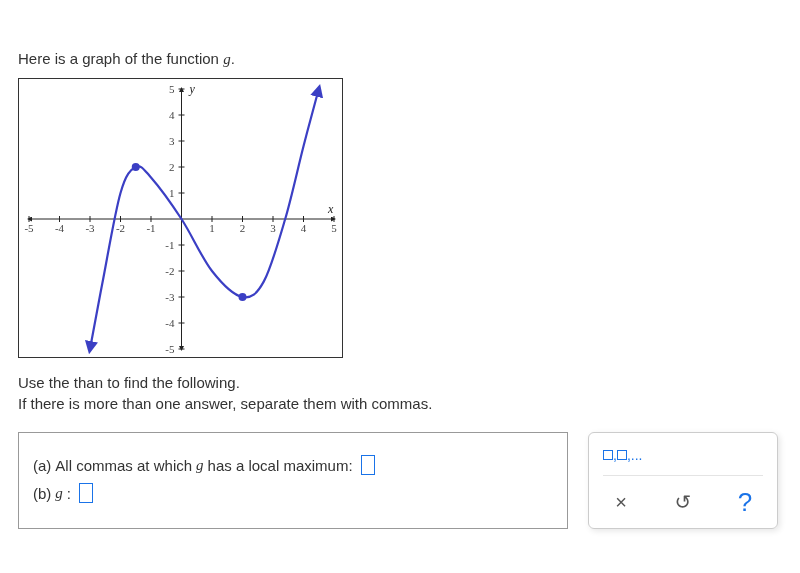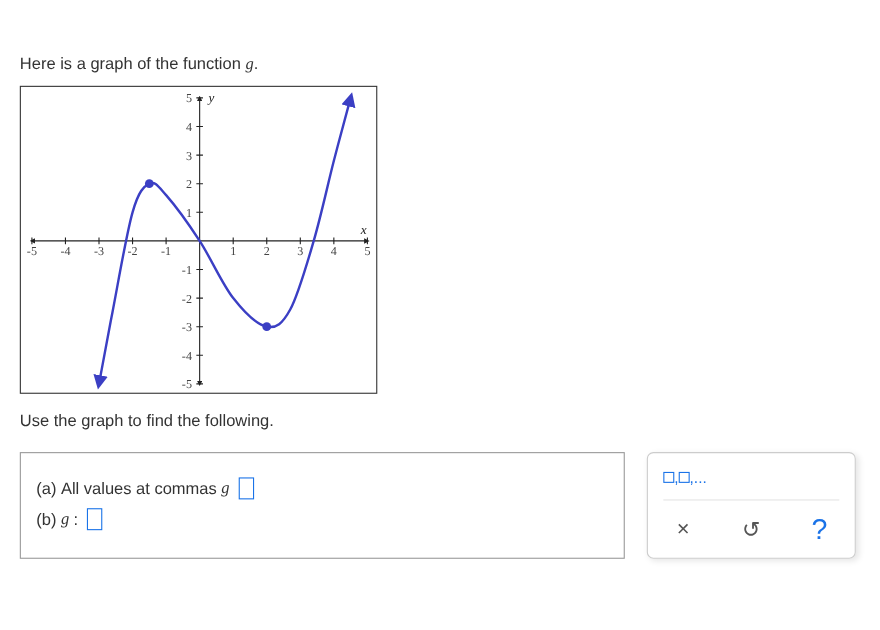--- a/index.html
+++ b/index.html
@@ -140,29 +140,31 @@
       <text x="155.5" y="14" text-anchor="end" class="tick-label">5</text>
       <text x="309" y="134" class="axis-label">x</text>
       <text x="170.5" y="14" class="axis-label">y</text>
       <path d="M 71 270 C 73.03333333333333 259.1666666666667 78.11666666666667 231 83.2 205 C 88.28333333333333 179 95.90833333333333 133.5 101.5 114 C 107.09166666666667 94.5 111.66666666666667 90.6 116.75 88 C 121.83333333333333 85.4 124.375 89.73333333333333 132 98.4 C 139.625 107.06666666666668 152.33333333333334 124.4 162.5 140 C 172.66666666666666 155.6 182.83333333333334 179 193 192 C 203.16666666666666 205 214.85833333333332 216.26666666666665 223.5 218 C 232.14166666666668 219.73333333333335 237.73333333333335 215.4 244.85000000000002 202.4 C 251.9666666666667 189.4 259.59166666666664 162.53333333333333 266.2 140 C 272.80833333333334 117.46666666666667 278.9083333333333 88.86666666666667 284.5 67.2 C 290.0916666666667 45.53333333333333 297.2083333333333 19.53333333333333 299.75 10" stroke="#3b3fc4" stroke-width="2.2" fill="none" marker-start="url(#arr)" marker-end="url(#arr)"></path>
       <circle cx="116.75" cy="88" r="4" fill="#3b3fc4"></circle>
       <circle cx="223.5" cy="218" r="4" fill="#3b3fc4"></circle>
     </svg>
 </div>
 
 <div class="instr">
-  <div>Use the graph to find the following.</div>
+  <div>Use the than to find the following.</div>
+  <div>If there is more than one answer, separate them with commas.</div>
 </div>
 
 <div class="answer-row">
   <div class="answer-box">
     <div class="line">
       <span>(a) </span>
-      <span>All values at commas </span>
+      <span>All commas at which </span>
       <span class="italic">g</span>
+      <span> has a local maximum:</span>
       <span class="input-slot"></span>
     </div>
     <div class="line">
       <span>(b) </span>
       <span class="italic">g</span>
       <span> :</span>
       <span class="input-slot"></span>
     </div>
   </div>
 

